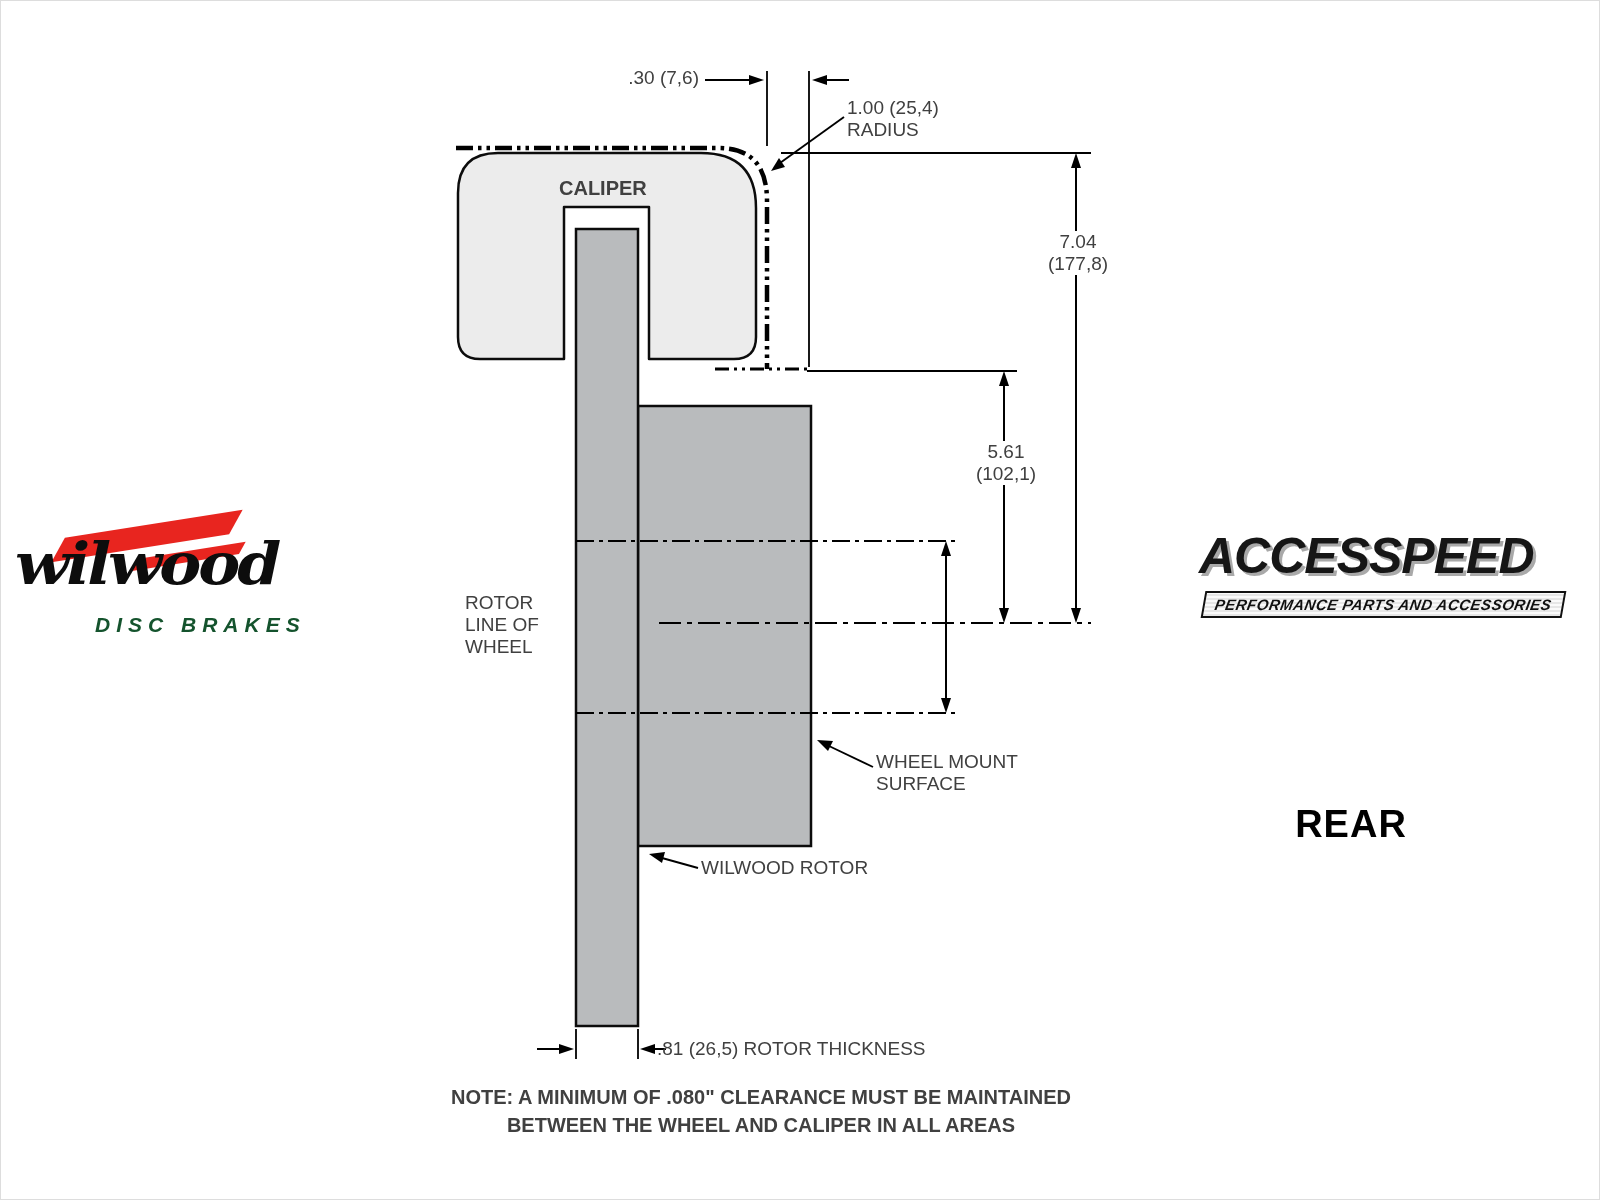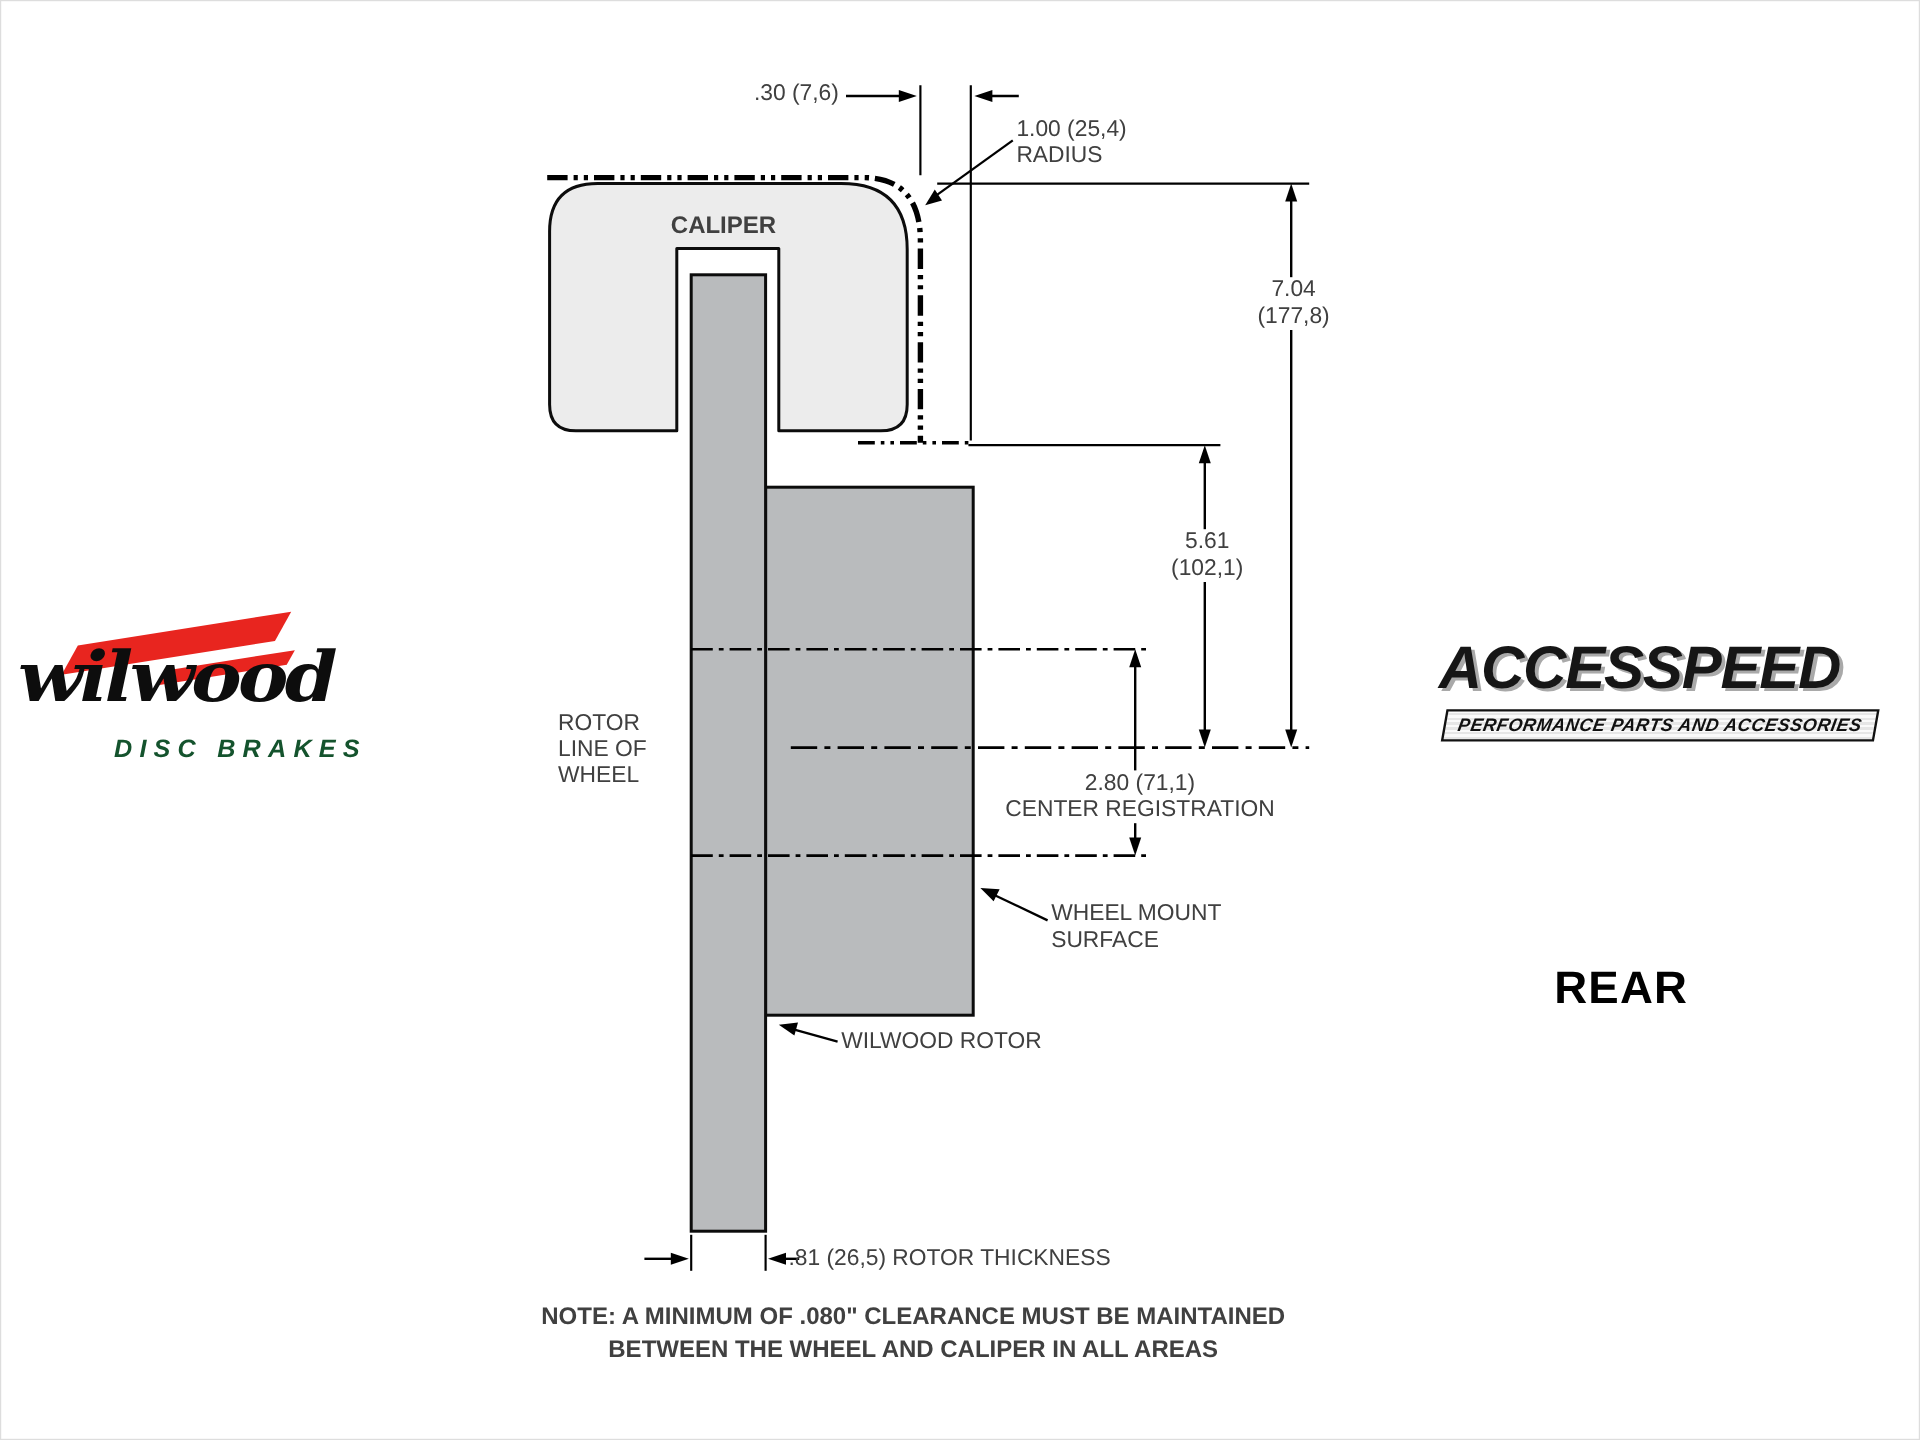--- a/index.html
+++ b/index.html
@@ -137,24 +137,20 @@
   <div class="lbl whitebg" id="lbl-704">
     <div>7.04</div>
     <div>(177,8)</div>
   </div>
 
   <div class="lbl whitebg" id="lbl-402">
     <div>5.61</div>
     <div>(102,1)</div>
   </div>
 
-  <div class="lbl whitebg" id="lbl-280">
-    <div>2.80 (71,1)</div>
-    <div>CENTER REGISTRATION</div>
-  </div>
 
   <div class="lbl" id="lbl-centerline">
     <div>ROTOR</div>
     <div>LINE OF</div>
     <div>WHEEL</div>
   </div>
 
   <div class="lbl" id="lbl-wheelmount">
     <div>WHEEL MOUNT</div>
     <div>SURFACE</div>

